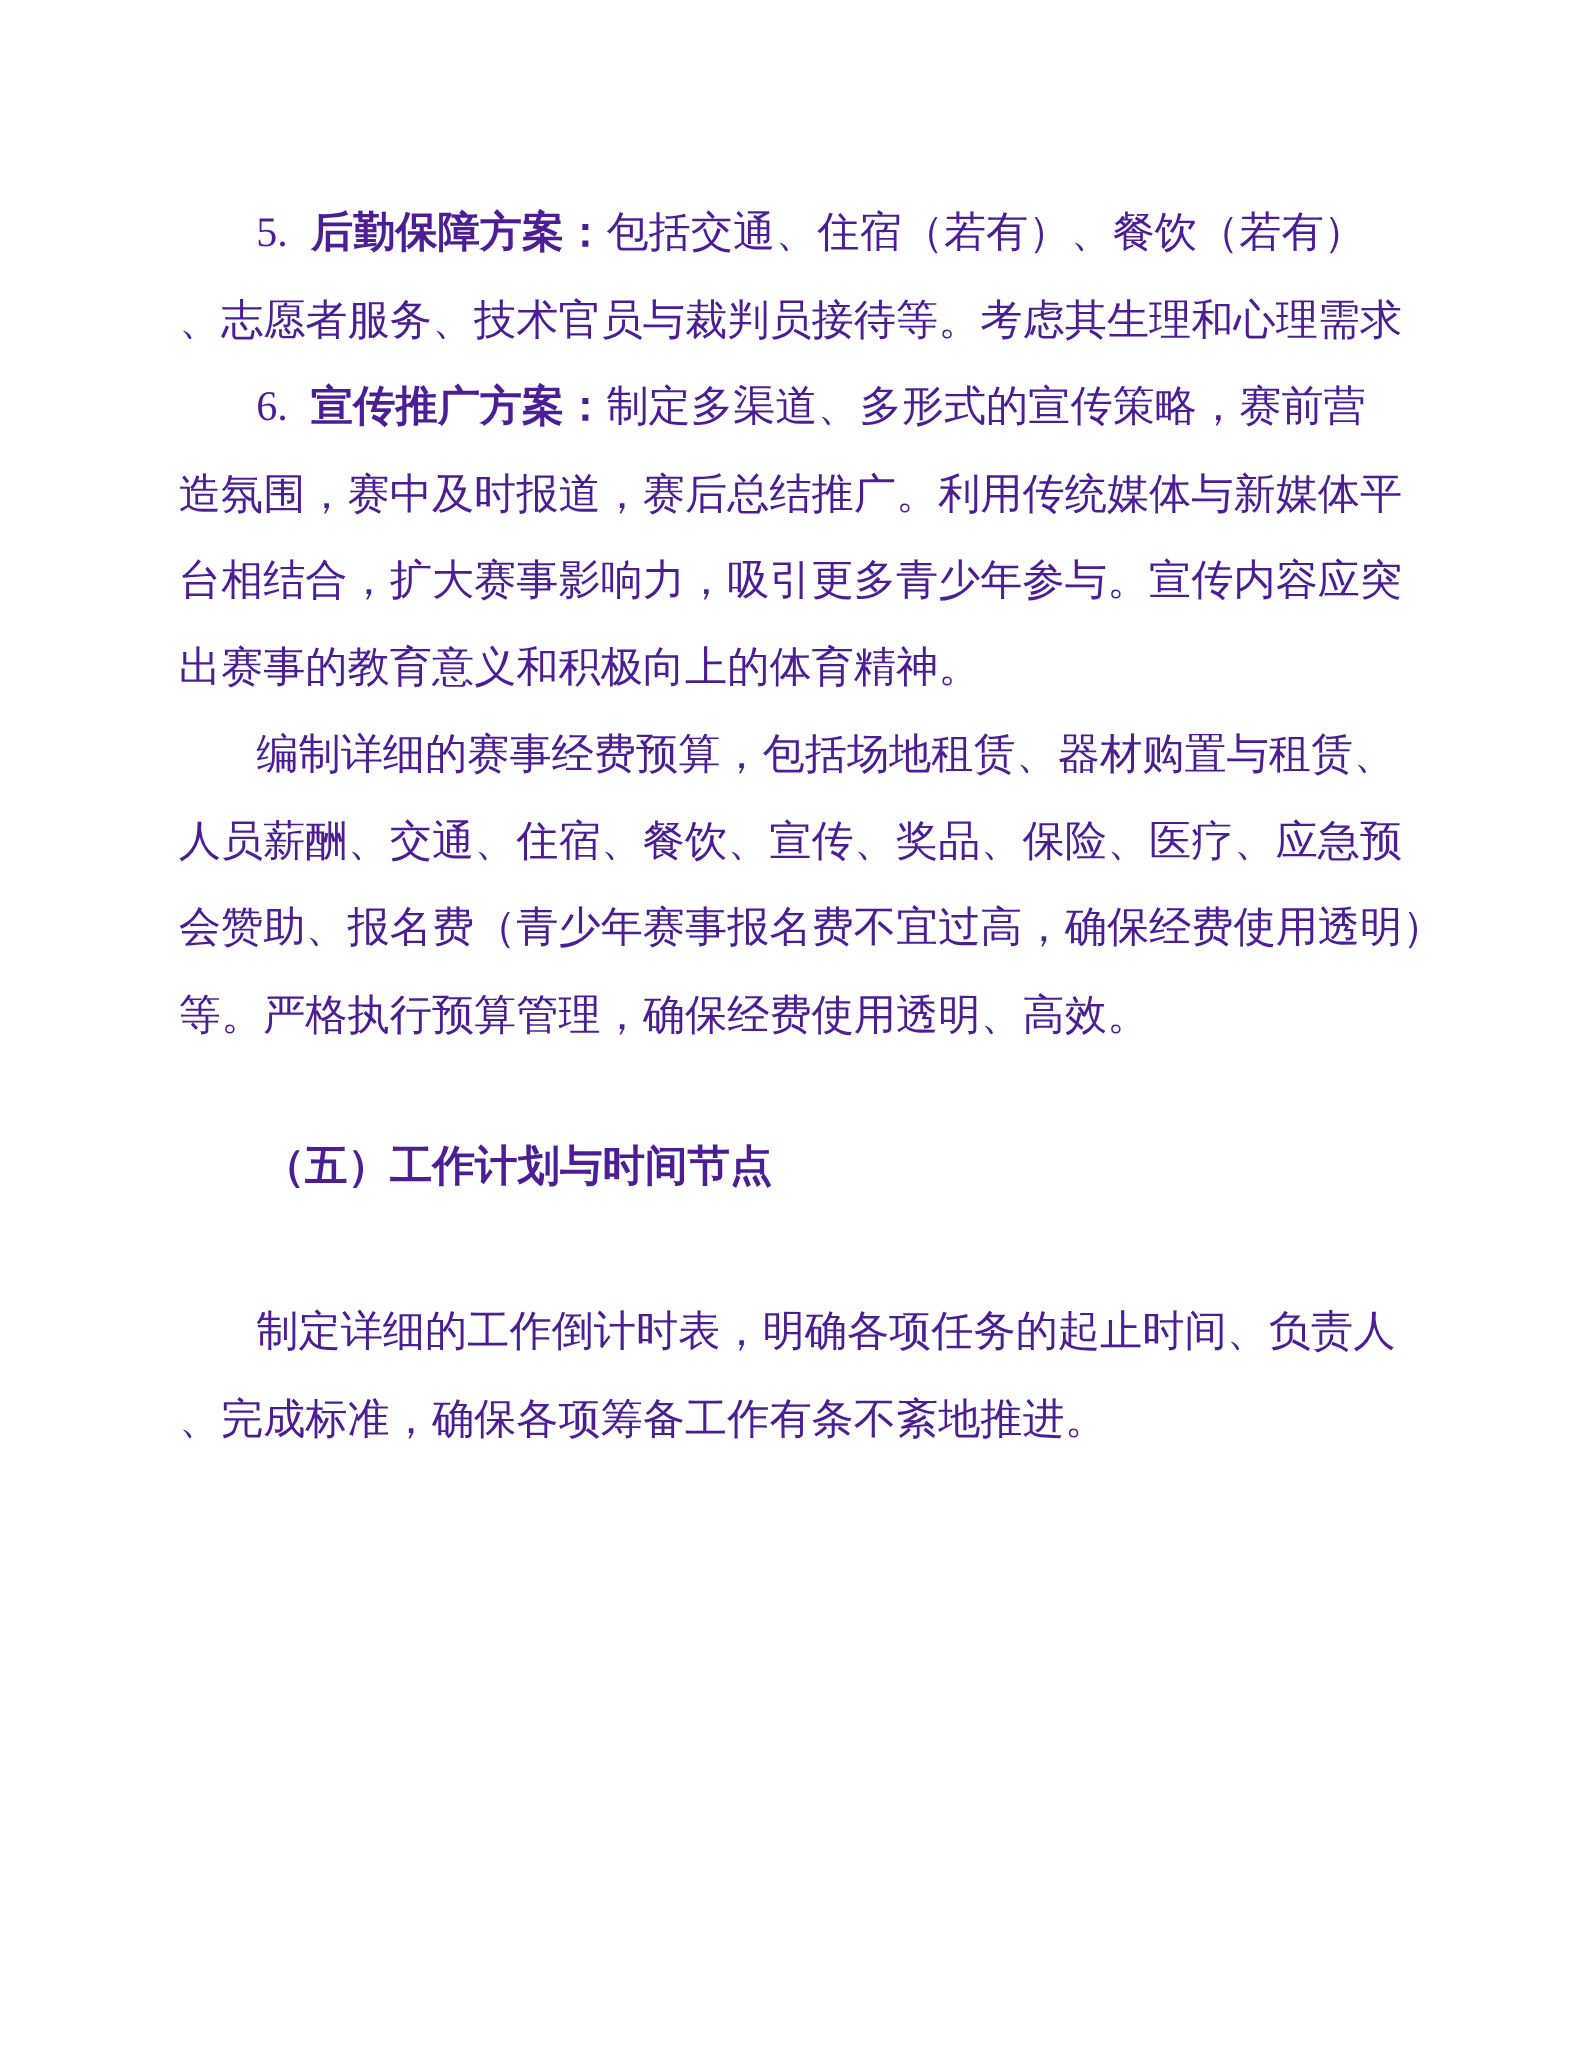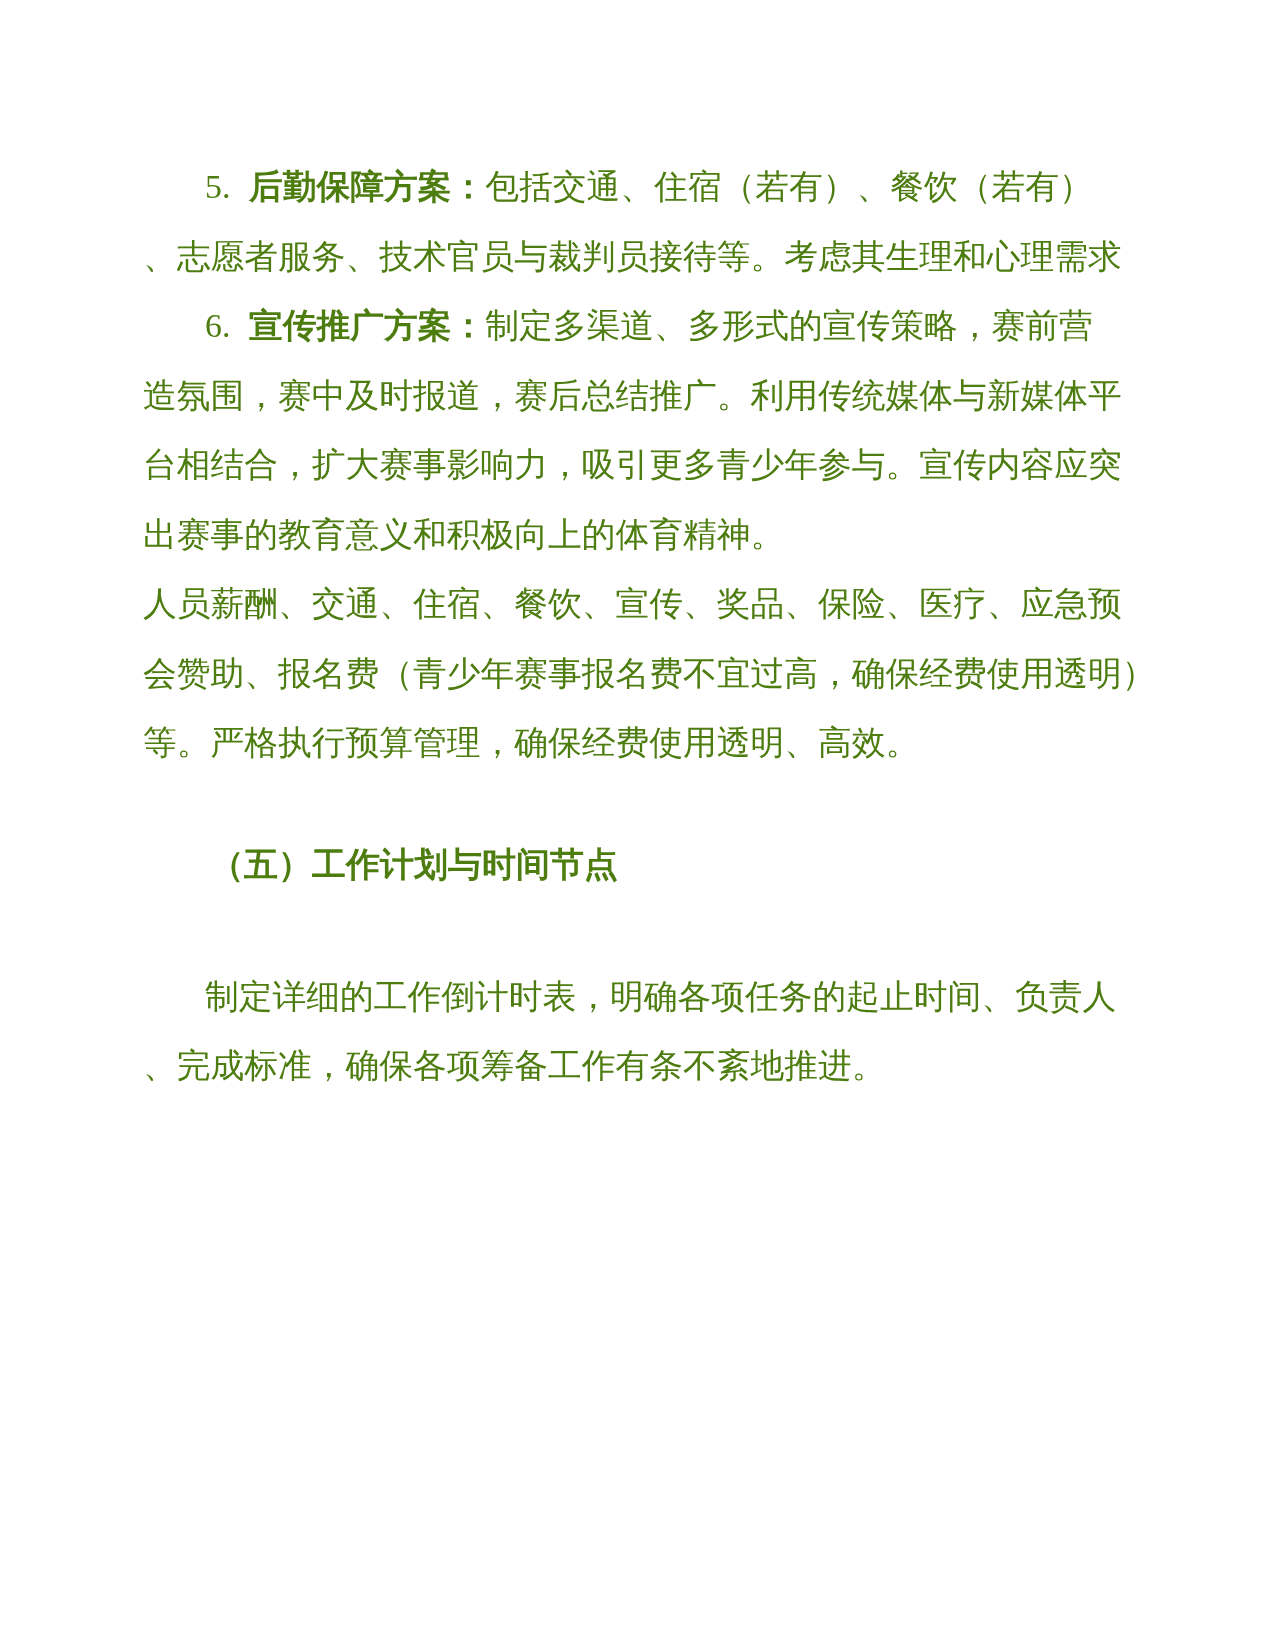--- a/index.html
+++ b/index.html
@@ -3,21 +3,21 @@
 <meta charset="utf-8">
 <style>
   html, body { margin: 0; padding: 0; background: #ffffff; }
   .page {
     position: relative;
     width: 1275px;
     height: 1650px;
     background: #ffffff;
     overflow: hidden;
     font-family: "Liberation Serif", "DejaVu Serif", serif;
-    color: #4d7c0f;
+    color: #4c1d95;
   }
   .content {
     padding: 152px 40px 0 143px;
   }
   .para { margin: 0; }
   .line {
     white-space: nowrap;
     font-size: 33.75px;
     line-height: 69.5px;
     height: 69.5px;
@@ -47,20 +47,21 @@
         <div class="line indent"><span class="seg num">5.</span><span class="seg bold">后勤保障方案：</span><span class="seg">包括交通、住宿（若有）、餐饮（若有）</span></div>
         <div class="line"><span class="seg">、志愿者服务、技术官员与裁判员接待等。考虑其生理和心理需求</span></div>
       </div>
       <div class="para">
         <div class="line indent"><span class="seg num">6.</span><span class="seg bold">宣传推广方案：</span><span class="seg">制定多渠道、多形式的宣传策略，赛前营</span></div>
         <div class="line"><span class="seg">造氛围，赛中及时报道，赛后总结推广。利用传统媒体与新媒体平</span></div>
         <div class="line"><span class="seg">台相结合，扩大赛事影响力，吸引更多青少年参与。宣传内容应突</span></div>
         <div class="line"><span class="seg">出赛事的教育意义和积极向上的体育精神。</span></div>
       </div>
       <div class="para">
+        <div class="line indent"><span class="seg">编制详细的赛事经费预算，包括场地租赁、器材购置与租赁、</span></div>
         <div class="line"><span class="seg">人员薪酬、交通、住宿、餐饮、宣传、奖品、保险、医疗、应急预</span></div>
         <div class="line"><span class="seg">会赞助、报名费（青少年赛事报名费不宜过高，确保经费使用透明）</span></div>
         <div class="line"><span class="seg">等。严格执行预算管理，确保经费使用透明、高效。</span></div>
       </div>
       <div class="heading">（五）工作计划与时间节点</div>
       <div class="para">
         <div class="line indent"><span class="seg">制定详细的工作倒计时表，明确各项任务的起止时间、负责人</span></div>
         <div class="line"><span class="seg">、完成标准，确保各项筹备工作有条不紊地推进。</span></div>
       </div>
     </div>

